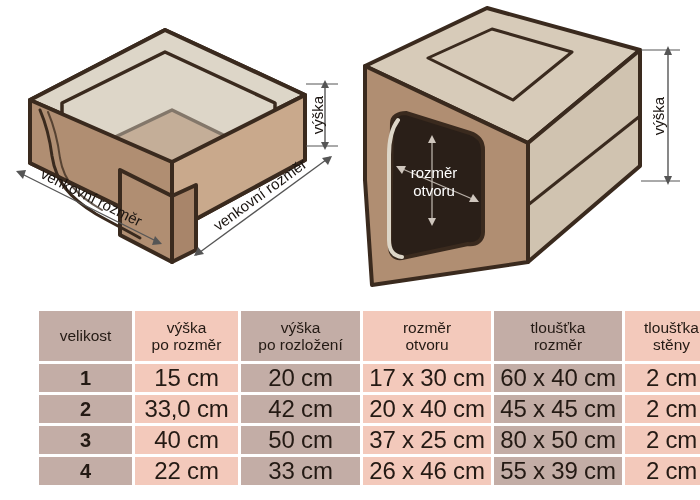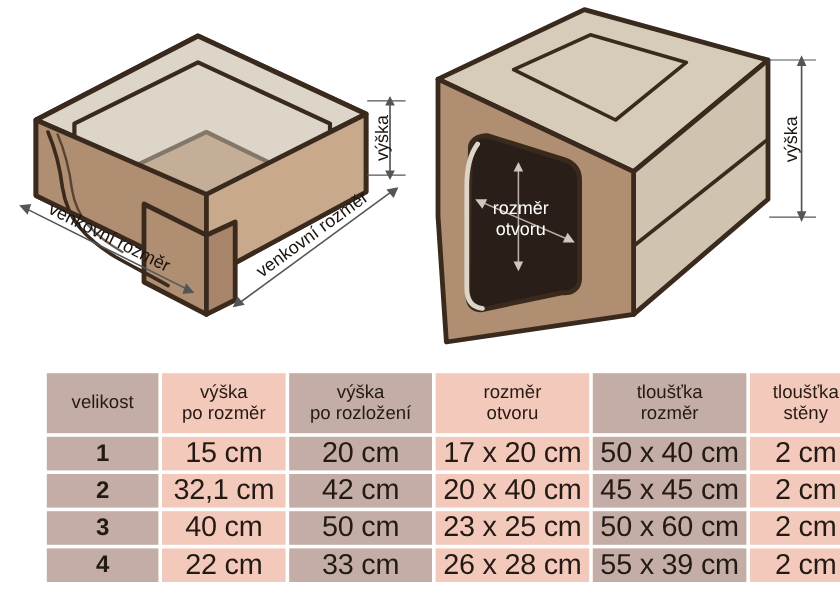--- a/index.html
+++ b/index.html
@@ -200,44 +200,44 @@
           <span class="hdr-line">tloušťka</span>
           <span class="hdr-line">stěny</span>
         </td>
       </tr>
     </thead>
     <tbody>
       <tr>
         <td class="col-grey size-cell">1</td>
         <td class="col-pink">15 cm</td>
         <td class="col-grey">20 cm</td>
-        <td class="col-pink">17 x 20 cm</td>
-        <td class="col-grey">50 x 40 cm</td>
+        <td class="col-pink">17 x 30 cm</td>
+        <td class="col-grey">60 x 40 cm</td>
         <td class="col-pink">2 cm</td>
       </tr>
       <tr>
         <td class="col-grey size-cell">2</td>
-        <td class="col-pink">32,1 cm</td>
+        <td class="col-pink">33,0 cm</td>
         <td class="col-grey">42 cm</td>
         <td class="col-pink">20 x 40 cm</td>
         <td class="col-grey">45 x 45 cm</td>
         <td class="col-pink">2 cm</td>
       </tr>
       <tr>
         <td class="col-grey size-cell">3</td>
         <td class="col-pink">40 cm</td>
         <td class="col-grey">50 cm</td>
-        <td class="col-pink">23 x 25 cm</td>
-        <td class="col-grey">50 x 60 cm</td>
+        <td class="col-pink">37 x 25 cm</td>
+        <td class="col-grey">80 x 50 cm</td>
         <td class="col-pink">2 cm</td>
       </tr>
       <tr>
         <td class="col-grey size-cell">4</td>
         <td class="col-pink">22 cm</td>
         <td class="col-grey">33 cm</td>
-        <td class="col-pink">26 x 28 cm</td>
+        <td class="col-pink">26 x 46 cm</td>
         <td class="col-grey">55 x 39 cm</td>
         <td class="col-pink">2 cm</td>
       </tr>
     </tbody>
   </table>
 
 </div>
 
 </body></html>

